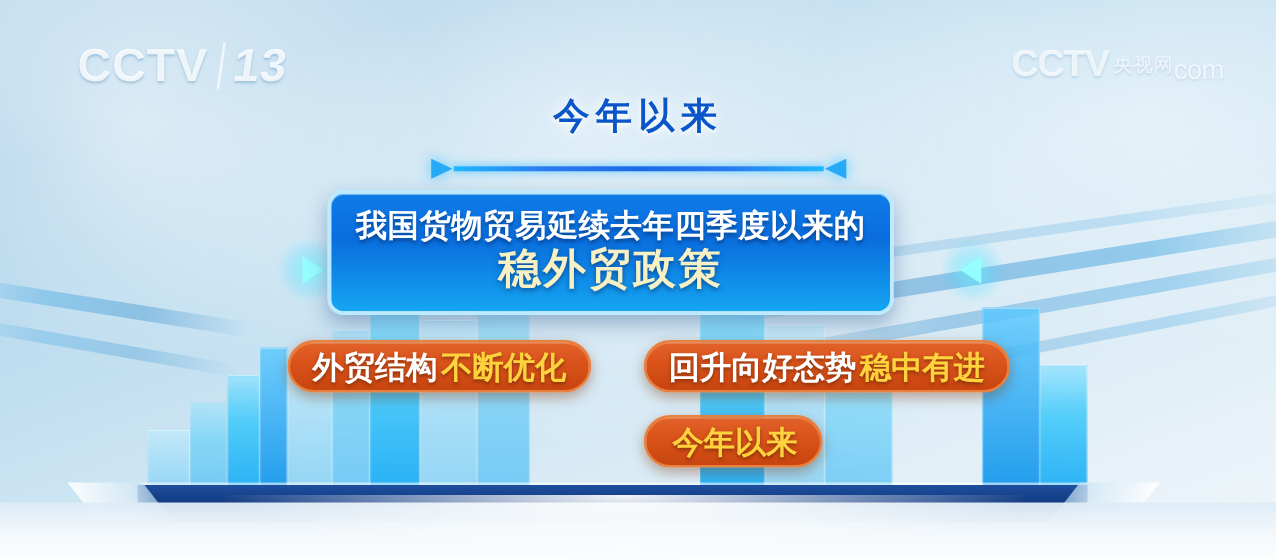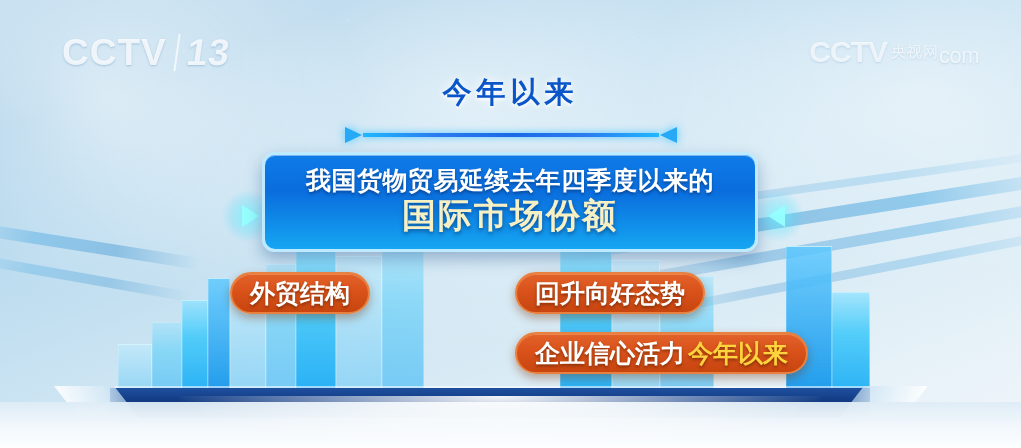--- a/index.html
+++ b/index.html
@@ -143,21 +143,21 @@
     display:flex;align-items:center;justify-content:center;
   }
   .tri-glow .t{width:0;height:0;border-top:11px solid transparent;border-bottom:11px solid transparent;}
   .tri-glow.left{left:222px;top:190px;}
   .tri-glow.left .t{border-left:17px solid rgba(150,255,255,.95);margin-left:4px;}
   .tri-glow.right{left:752px;top:190px;}
   .tri-glow.right .t{border-right:17px solid rgba(150,255,255,.95);margin-right:4px;}
 
   
   .callout{
-    position:absolute;left:262px;top:152px;width:496px;height:100px;
+    position:absolute;left:262px;top:152px;width:453px;height:100px;
     border-radius:13px;
     border:3px solid #bdeaff;
     background:linear-gradient(180deg,#0e7ce8 0%, #0a6ddd 38%, #0f8ae8 70%, #16a6f2 100%);
     box-shadow:0 7px 16px rgba(22,70,130,.35), inset 0 1px 0 rgba(255,255,255,.45);
     display:flex;flex-direction:column;align-items:center;justify-content:center;
     padding:6px 10px 9px;
   }
   .callout .l1{
     font-family:"DejaVu Sans","Liberation Sans",sans-serif;
     font-size:25px;font-weight:bold;color:#ffffff;letter-spacing:.5px;line-height:1.12;
@@ -270,27 +270,28 @@
 
   <div class="tri-glow left">
       <div class="t"></div>
     </div>
   <div class="tri-glow right">
       <div class="t"></div>
     </div>
 
   <div class="callout">
     <div class="l1">我国货物贸易延续去年四季度以来的</div>
-    <div class="l2">国际市场份额</div>
+    <div class="l2">稳外贸政策</div>
   </div>
 
   <div class="pill p1">
     <span class="w">外贸结构</span>
+    <span class="y">不断优化</span>
   </div>
   <div class="pill p2">
     <span class="w">回升向好态势</span>
+    <span class="y">稳中有进</span>
   </div>
   <div class="pill p4">
-    <span class="w">企业信心活力</span>
     <span class="y">今年以来</span>
   </div>
 
 </div>
 
 </body></html>

